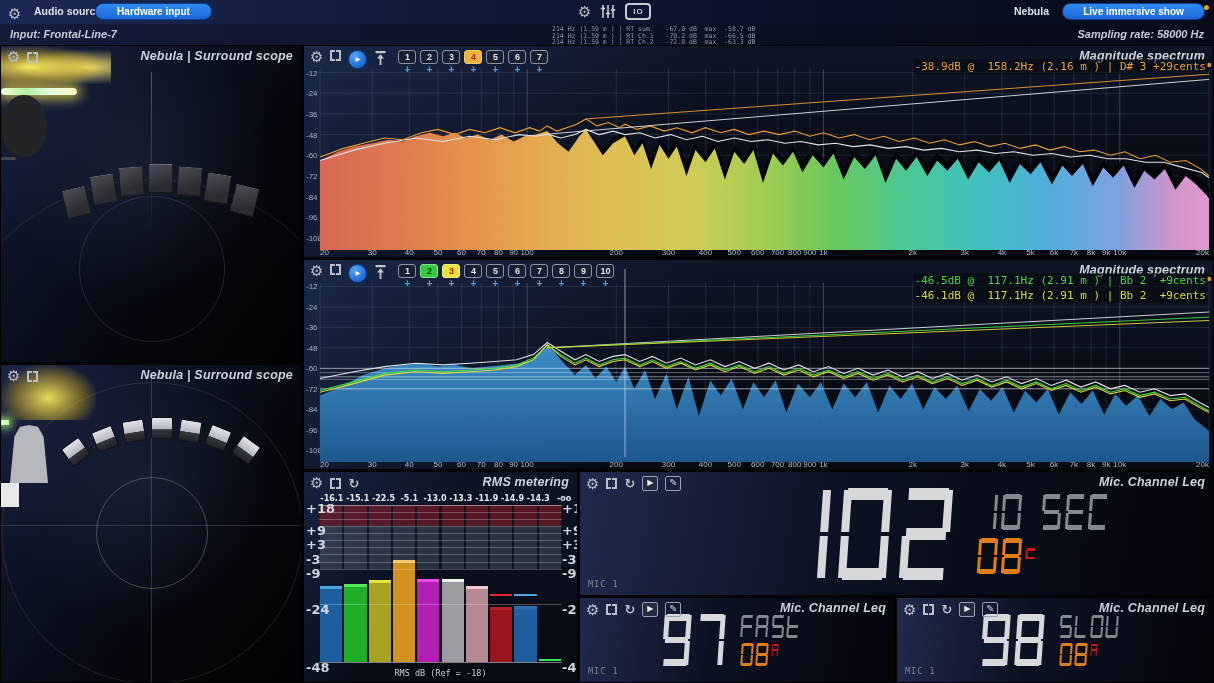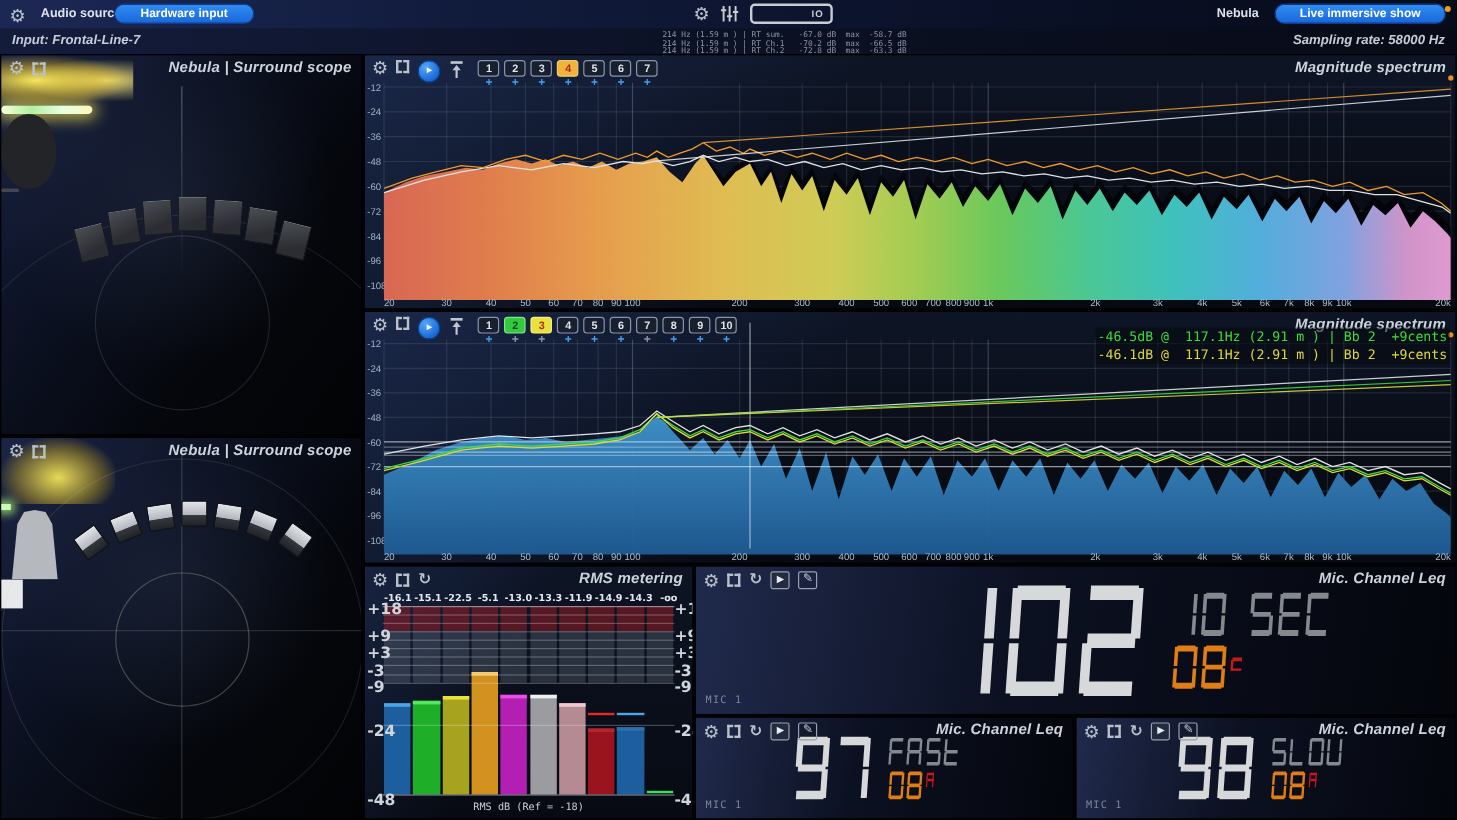--- a/index.html
+++ b/index.html
@@ -33,42 +33,42 @@
   .ic-fs::before{left:0;border-right:none;} .ic-fs::after{right:0;border-left:none;}
   .ic-reset{font-family:"DejaVu Sans",sans-serif;font-size:13px;font-weight:bold;color:#b9c0ca;line-height:13px;}
   .ic-play{width:14px;height:13px;background:#232c3e;border:1px solid #97a0b0;border-radius:2px;
            color:#e8ecf2;font-size:8px;line-height:12px;text-align:center;}
   .ic-edit{width:14px;height:13px;border:1px solid #97a0b0;border-radius:2px;color:#c6cdd8;
            font-family:"DejaVu Sans",sans-serif;font-size:10px;line-height:12px;text-align:center;}
   .ic-live{width:17px;height:17px;border-radius:50%;background:radial-gradient(circle at 35% 30%,#55a8f8,#1a69d6 70%);
            border:1px solid #0c3f86;color:#fff;font-size:6px;line-height:16px;text-align:center;}
   .ic-up svg,.ic-sliders svg{display:block;}
   .ic-io{width:22px;height:13px;border:2px solid #c8cdd5;border-radius:4px;color:#c8cdd5;
-         font-weight:bold;font-size:8px;line-height:13px;text-align:center;letter-spacing:1px;padding-left:43px;}
+         font-weight:bold;font-size:8px;line-height:13px;text-align:center;letter-spacing:1px;}
   .phead{position:absolute;left:6px;top:4px;display:flex;align-items:center;gap:7px;z-index:5;}
   .ptitle{position:absolute;top:3px;right:8px;font-style:italic;font-weight:bold;font-size:12.5px;
           color:#ccd3db;z-index:5;letter-spacing:.2px;}
 
   
   .spec-toolbar{position:absolute;left:6px;top:4px;display:flex;align-items:flex-start;gap:7px;z-index:6;}
   .nbtns{display:flex;gap:4px;margin-left:4px;}
   .nbtn{width:18px;text-align:center;}
   .nbtn .num{display:block;height:12px;line-height:12px;font-size:9px;font-weight:bold;color:#dfe3ea;
              background:#18202f;border:1px solid #8a94a8;border-radius:3px;}
   .nbtn.orange .num{background:#f0b43c;border-color:#f3c669;color:#b02414;}
   .nbtn.green .num{background:#35c93f;border-color:#7fe886;color:#084a10;}
   .nbtn.yellow .num{background:#e8e23c;border-color:#f3ef86;color:#b02414;}
   .nbtn .plus{display:block;font-size:10px;font-weight:bold;line-height:10px;margin-top:1px;}
   .plus.blue{color:#3f9ef4;} .plus.gray{color:#8f97a4;}
   .readouts{position:absolute;top:13px;right:5px;z-index:5;text-align:right;
             font-family:"DejaVu Sans Mono",monospace;font-size:11px;line-height:15px;}
   .readouts div{white-space:pre;background:rgba(6,9,14,.55);padding:0 2px;}
 
   
-  #rms-values{position:absolute;left:15px;right:7px;top:22px;display:flex;z-index:4;}
+  #rms-values{position:absolute;left:15px;right:0;top:22px;display:flex;z-index:4;}
   #rms-values span{flex:1;text-align:center;font-size:8px;font-weight:bold;color:#e4e7ec;font-family:"DejaVu Sans",sans-serif;}
   #rms-meter{position:absolute;left:15px;right:15px;top:33px;bottom:20px;}
   .rms-col{position:absolute;top:0;bottom:0;}
   .rms-zone-red{position:absolute;left:1px;right:1px;top:0;background:rgba(150,30,40,.55);}
   .rms-zone-gray{position:absolute;left:1px;right:1px;background:rgba(120,130,142,.30);}
   .rms-grid{position:absolute;left:0;right:0;height:1px;background:rgba(225,232,240,.28);z-index:3;}
   .rms-bar{position:absolute;left:1px;right:1px;bottom:0;z-index:2;}
   .rms-cap{position:absolute;left:0;right:0;top:0;height:3px;}
   .rms-peak{position:absolute;left:1px;right:1px;height:2px;z-index:3;}
   .rms-scale{position:absolute;width:13px;font-size:13px;font-weight:bold;color:#d0d5dc;z-index:4;
@@ -328,20 +328,21 @@
             <span class="num">6</span>
             <span class="plus blue">+</span>
           </span>
           <span class="nbtn ">
             <span class="num">7</span>
             <span class="plus blue">+</span>
           </span>
         </span>
       </div>
       <div class="readouts">
+        <div style="color: rgb(240, 160, 48);">-38.9dB @  158.2Hz (2.16 m ) | D# 3 +29cents</div>
       </div>
     </div>
   <div id="spec2" class="panel spec-bg" style="left:303px;top:259px;width:911px;height:211px;">
     <div class="ptitle">Magnitude spectrum</div>
   <svg width="911" height="211" style="position:absolute;left:0;top:0;">
         <defs>
           <linearGradient id="b-spectrum2" x1="0" y1="0" x2="0" y2="1">
             <stop offset="0" stop-color="#3f92cc"></stop>
             <stop offset="1" stop-color="#1e5a92"></stop>
           </linearGradient>

